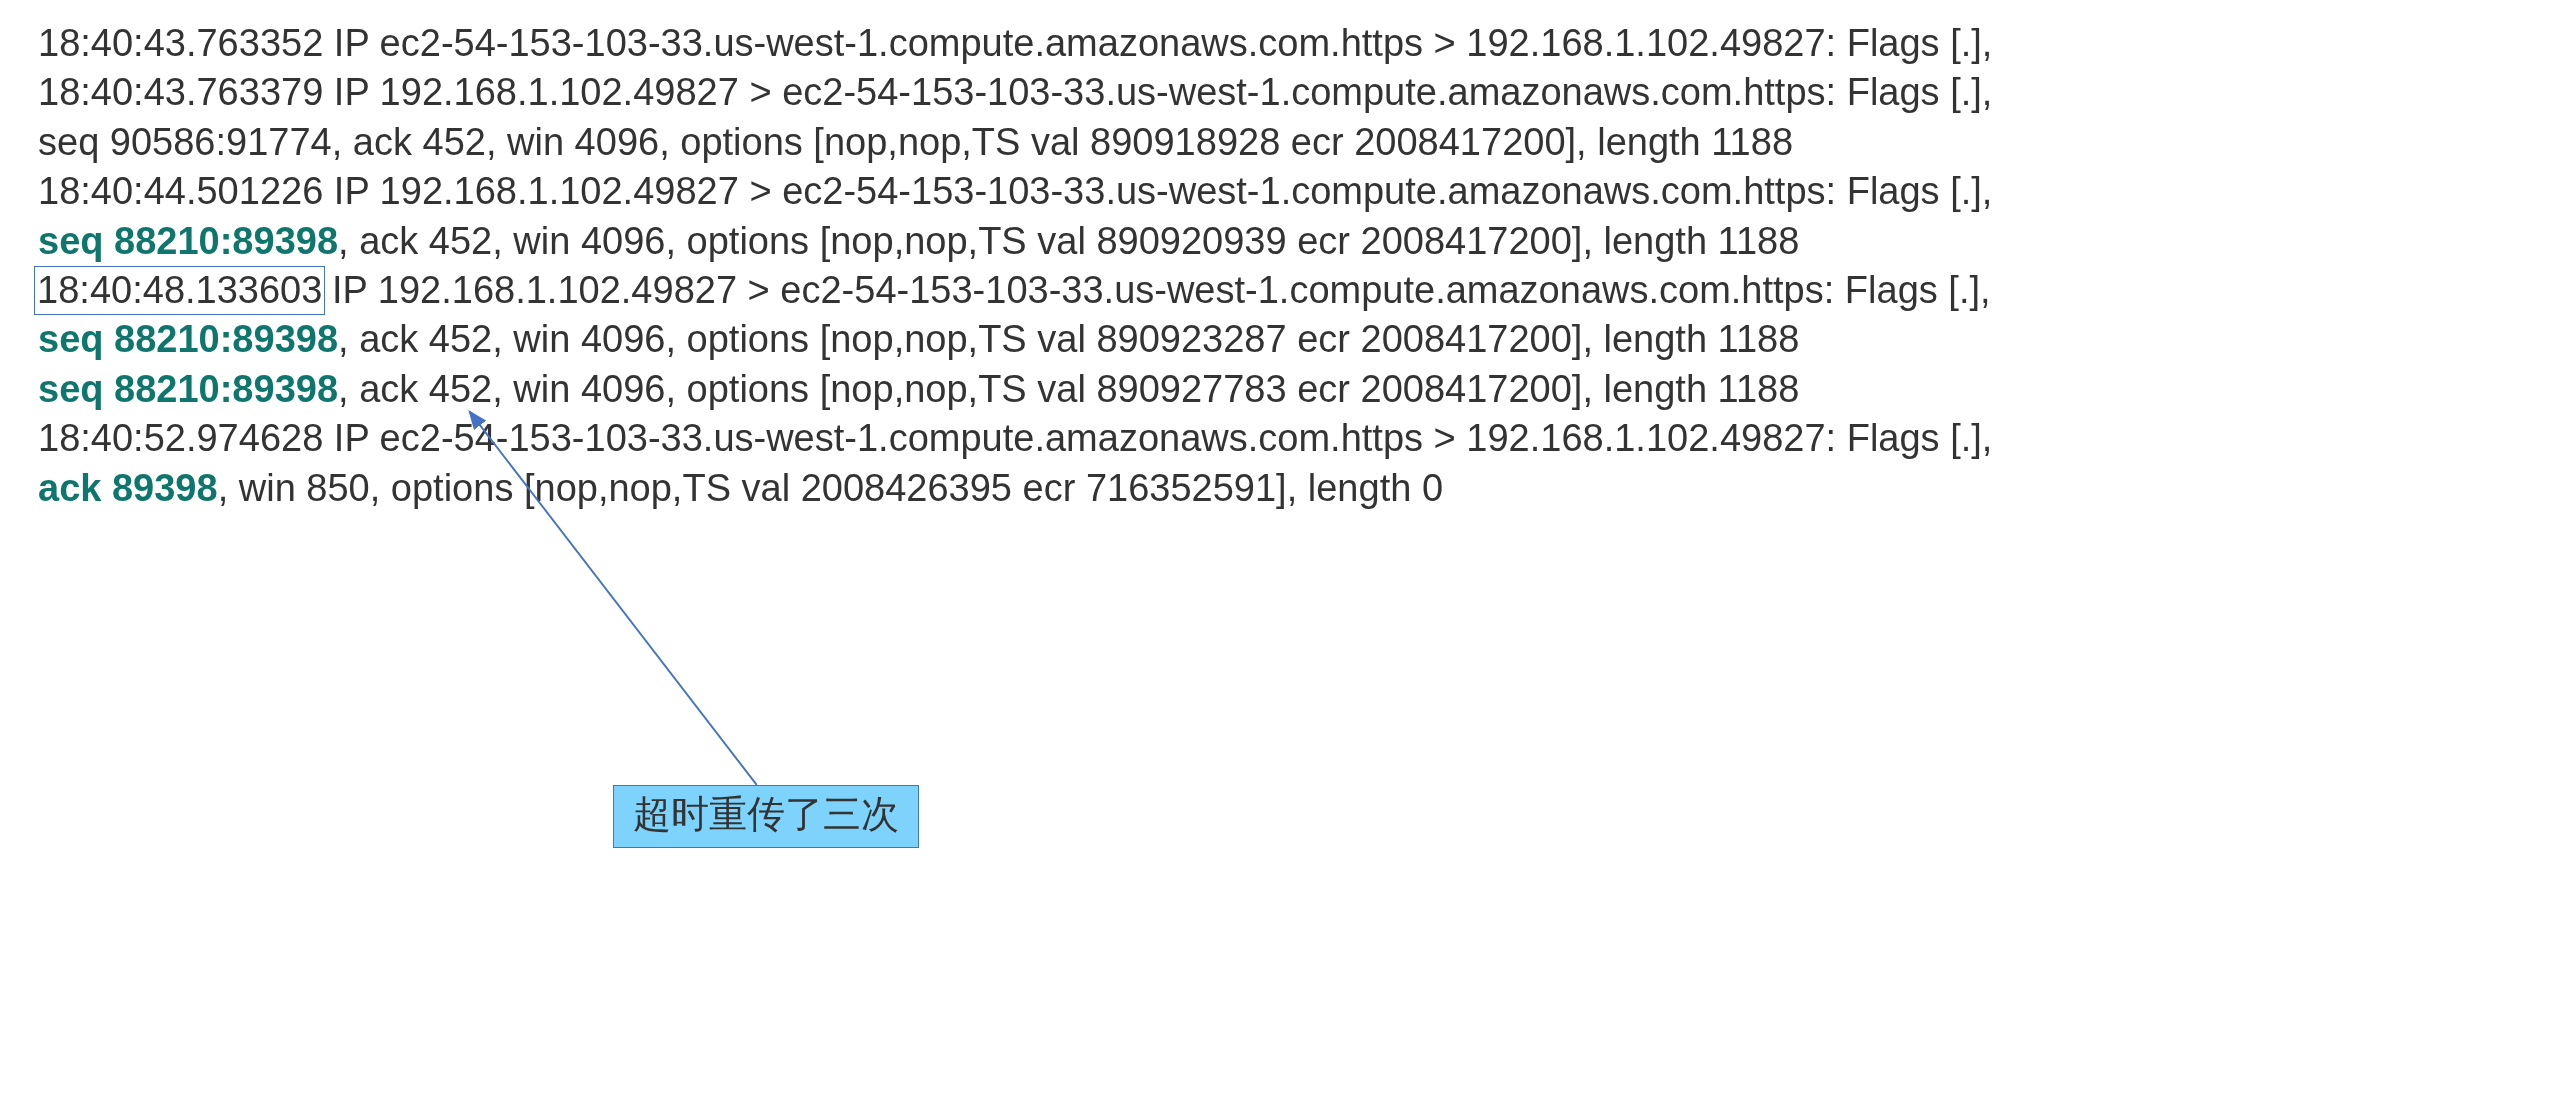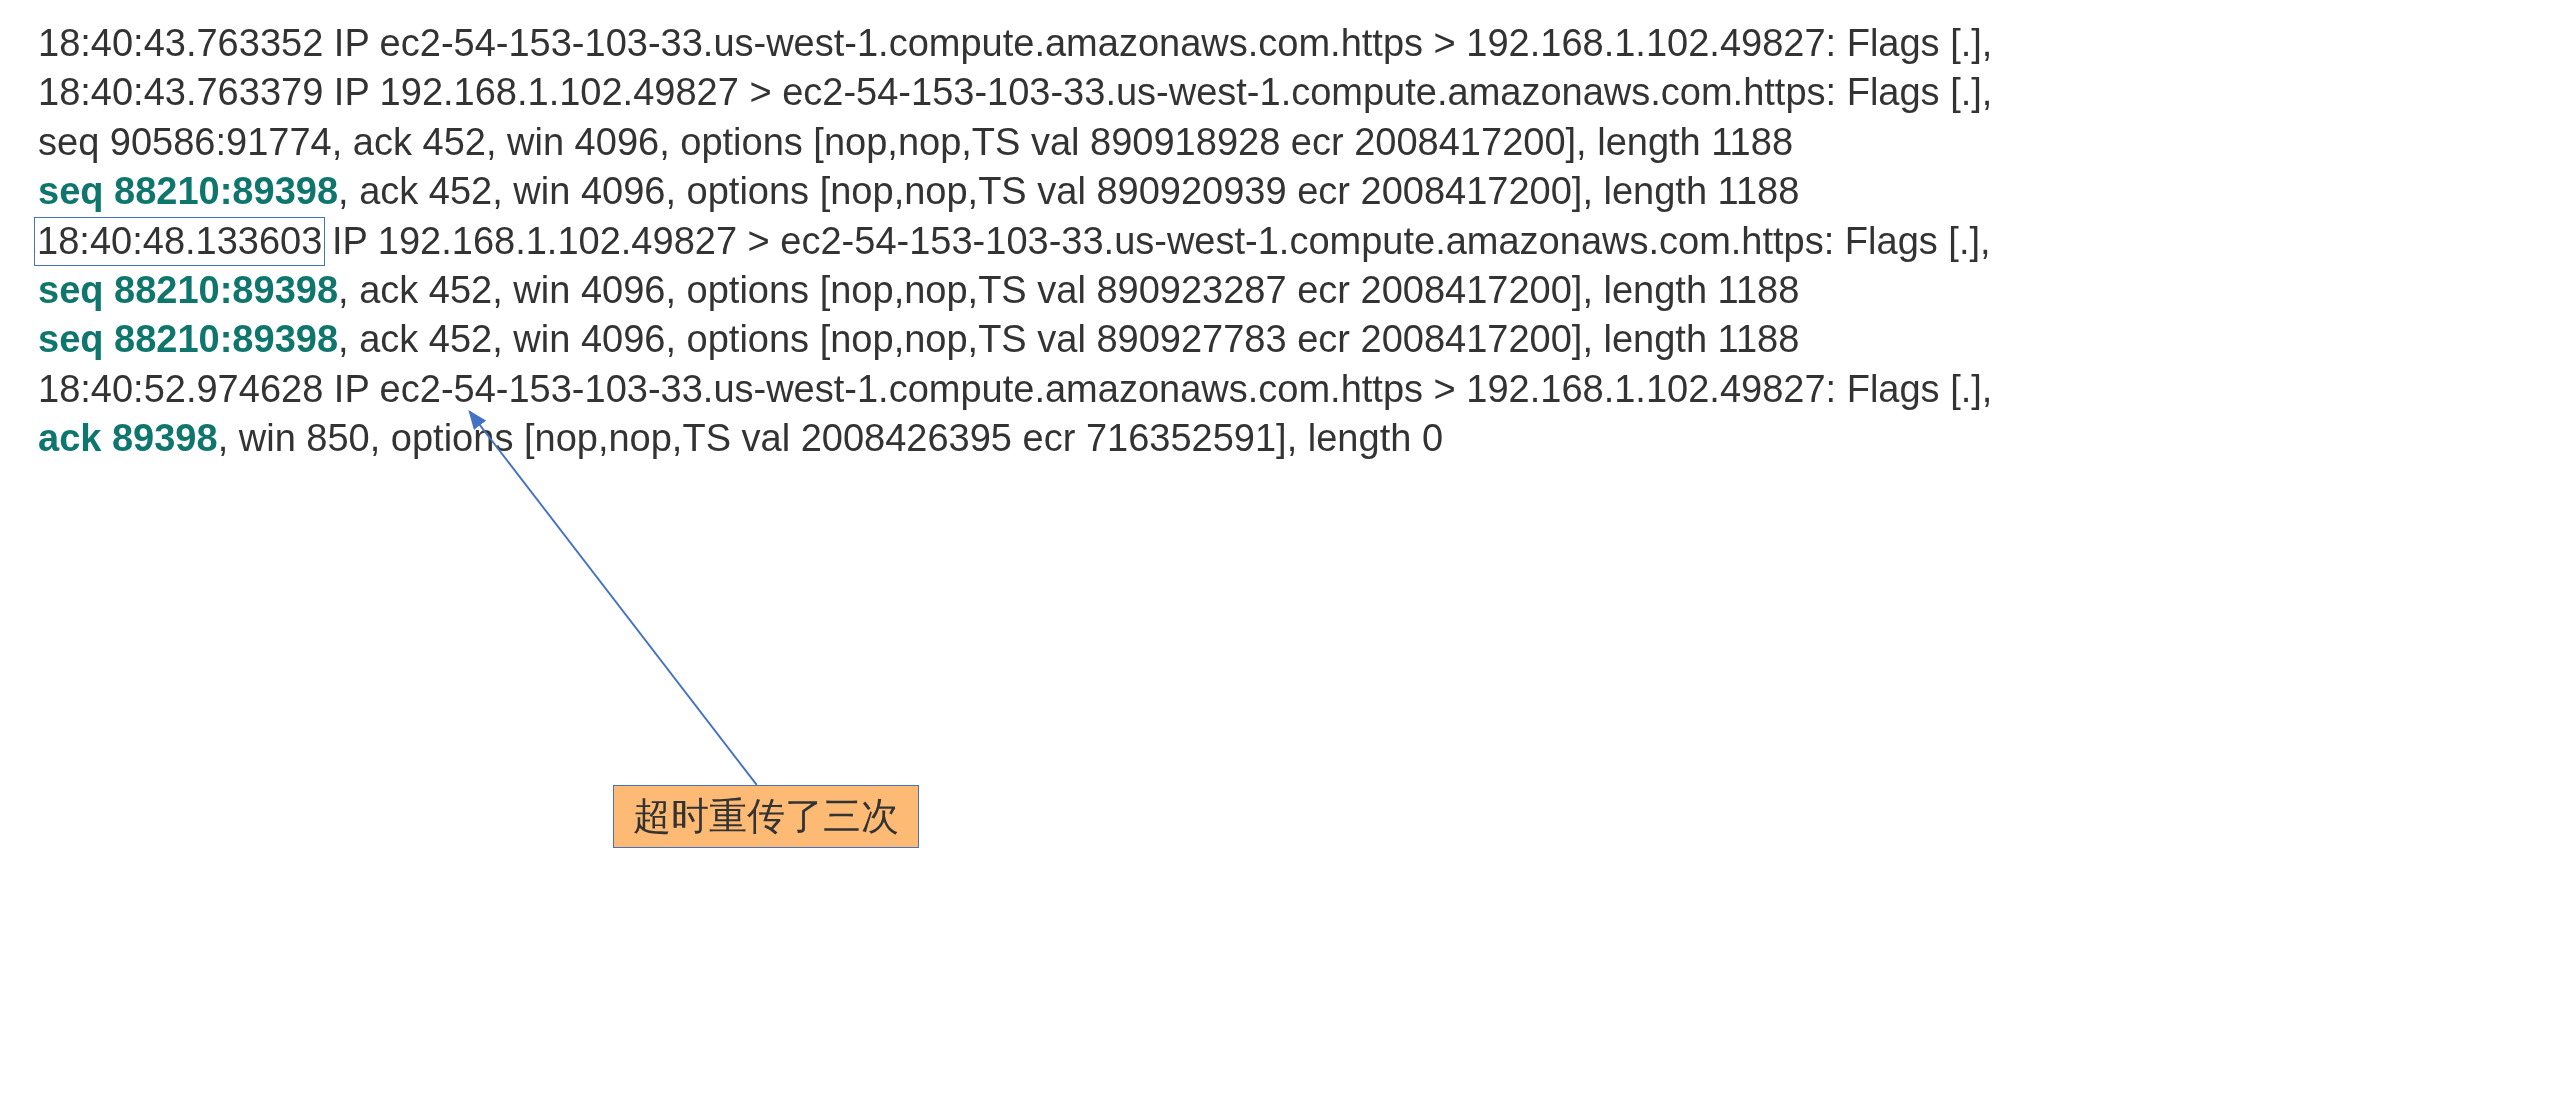--- a/index.html
+++ b/index.html
@@ -36,41 +36,43 @@
     color: #0f766e;
   }
   .callout-box {
     position: absolute;
     left: 613px;
     top: 785px;
     border: 1.9px solid #4472c4;
     padding: 5.7px 19px;
     font-size: 38px;
     color: #333;
-    background: #fdba74;
+    background: #7dd3fc;
+    font-family: Liberation Mono, monospace;
   }
   .arrow-svg {
     position: absolute;
     left: 0;
     top: 0;
     pointer-events: none;
   }
 </style>
 </head>
 <body>
 
 <div class="page">
 
   <div class="log-block">
 
     <div class="log-line">18:40:43.763352 IP ec2-54-153-103-33.us-west-1.compute.amazonaws.com.https &gt; 192.168.1.102.49827: Flags [.],</div>
 
     <div class="log-line">18:40:43.763379 IP 192.168.1.102.49827 &gt; ec2-54-153-103-33.us-west-1.compute.amazonaws.com.https: Flags [.],</div>
     <div class="log-line">seq 90586:91774, ack 452, win 4096, options [nop,nop,TS val 890918928 ecr 2008417200], length 1188</div>
 
+    <div class="log-line">18:40:44.501226 IP 192.168.1.102.49827 &gt; ec2-54-153-103-33.us-west-1.compute.amazonaws.com.https: Flags [.],</div>
 
     <div class="log-line">
       <span class="bold">seq 88210:89398</span><span>, ack 452, win 4096, options [nop,nop,TS val 890920939 ecr 2008417200], length 1188</span>
     </div>
 
     <div class="log-line">
       <span class="box">18:40:48.133603</span><span> IP 192.168.1.102.49827 &gt; ec2-54-153-103-33.us-west-1.compute.amazonaws.com.https: Flags [.],</span>
     </div>
     <div class="log-line">
       <span class="bold">seq 88210:89398</span><span>, ack 452, win 4096, options [nop,nop,TS val 890923287 ecr 2008417200], length 1188</span>

